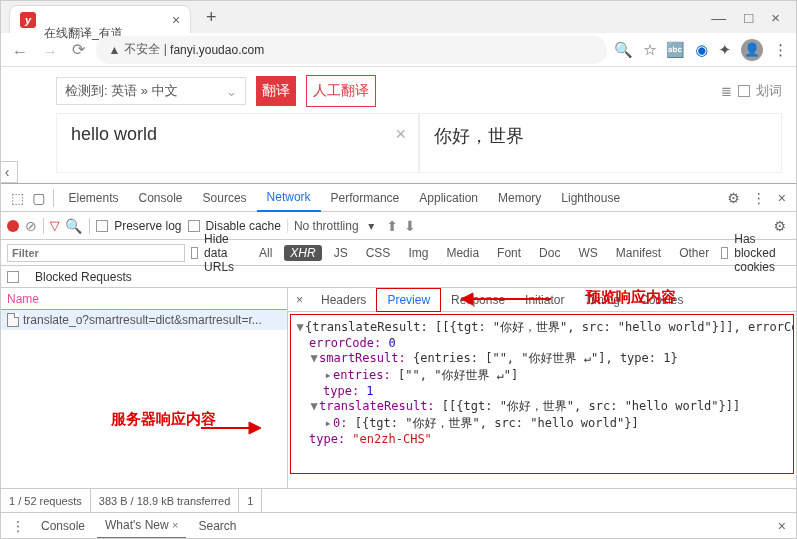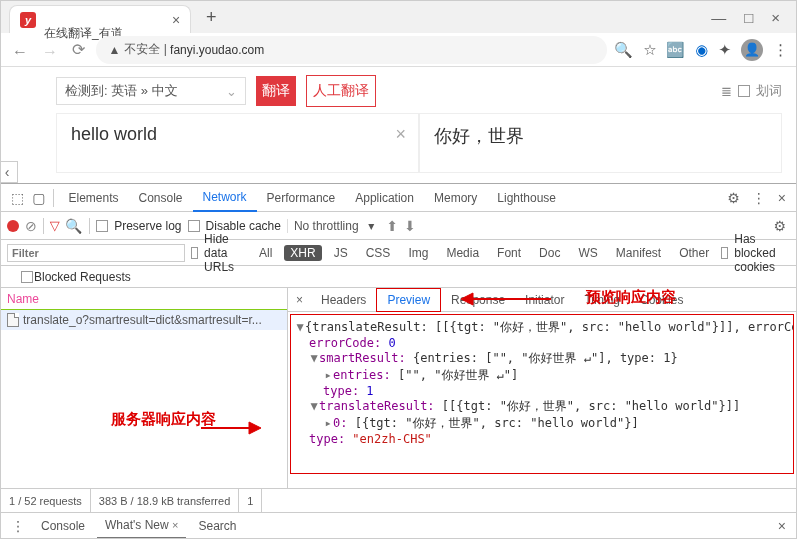--- a/index.html
+++ b/index.html
@@ -39,22 +39,22 @@
 .dt-tab.active{color:#1a73e8;border-bottom:2px solid #1a73e8;}
 .dt-right{margin-left:auto;display:flex;align-items:center;gap:4px;}
 .dt-bar2{display:flex;align-items:center;height:28px;border-bottom:1px solid #ccc;padding:0 6px;gap:6px;}
 .red-dot{width:12px;height:12px;border-radius:50%;background:#d33;}
 .no-ico{color:#888;font-size:14px;}
 .funnel{color:#d33;font-size:13px;}
 .select{display:flex;align-items:center;gap:3px;color:#555;padding:0 6px;border-left:1px solid #ddd;}
 .filterrow{display:flex;align-items:center;height:26px;border-bottom:1px solid #ccc;padding:0 6px;gap:6px;}
 .filter-in{flex:0 0 178px;border:1px solid #ccc;padding:2px 4px;color:#999;font-size:11px;font-weight:bold;}
 .pill{padding:1px 6px;border-radius:3px;color:#555;}
-.pill.active{background:#555;color:#fff;}
-.blockedrow{height:22px;border-bottom:1px solid #ccc;display:flex;align-items:center;padding:0 20px;gap:1px;}
+.pill.active{background:#555;color:#fff;font-style:italic;}
+.blockedrow{height:22px;border-bottom:1px solid #ccc;display:flex;align-items:center;padding:0 6px;gap:16px;}
 .split{flex:1;display:flex;min-height:0;}
 .leftpane{width:287px;border-right:1px solid #ccc;display:flex;flex-direction:column;}
 .colhdr{height:22px;border-bottom:1px solid #84cc16;padding:0 6px;display:flex;align-items:center;color:#ec4899;}
 .reqrow{display:flex;align-items:center;padding:3px 6px;gap:4px;background:#e8f0fe;color:#555;white-space:nowrap;overflow:hidden;}
 .docico{width:12px;height:14px;border:1px solid #888;background:#f7f7f7;flex-shrink:0;position:relative;}
 .docico::after{content:"";position:absolute;right:-1px;top:-1px;width:4px;height:4px;background:#fff;border-left:1px solid #888;border-bottom:1px solid #888;}
 .annot{position:relative;flex:1;overflow:hidden;padding:2px 0 0 0;}
 .ann-label1{color:#d00;font-weight:bold;font-size:15px;position:absolute;left:110px;top:80px;}
 .arrow1{position:absolute;left:200px;top:90px;}
 .rightpane{flex:1;display:flex;flex-direction:column;min-width:0;}
@@ -147,20 +147,21 @@
   </div>
 
   <div class="devtools">
 
     <div class="dt-tabs">
       <span class="dt-ic">⬚</span>
       <span class="dt-ic">▢</span>
       <div style="width:1px;height:18px;background:#ccc;margin:0 4px;"></div>
       <div class="dt-tab">Elements</div>
       <div class="dt-tab">Console</div>
+      <div class="dt-tab">Sources</div>
       <div class="dt-tab active">Network</div>
       <div class="dt-tab">Performance</div>
       <div class="dt-tab">Application</div>
       <div class="dt-tab">Memory</div>
       <div class="dt-tab">Lighthouse</div>
       <div class="dt-right">
         <span class="dt-ic">⚙</span>
         <span class="dt-ic">⋮</span>
         <span class="dt-ic">×</span>
       </div>

